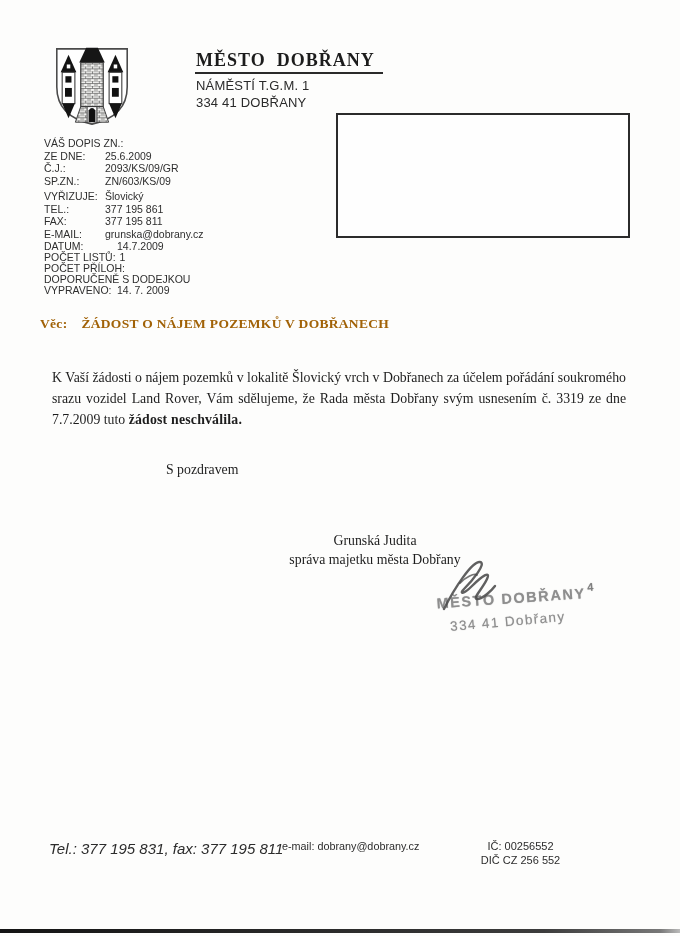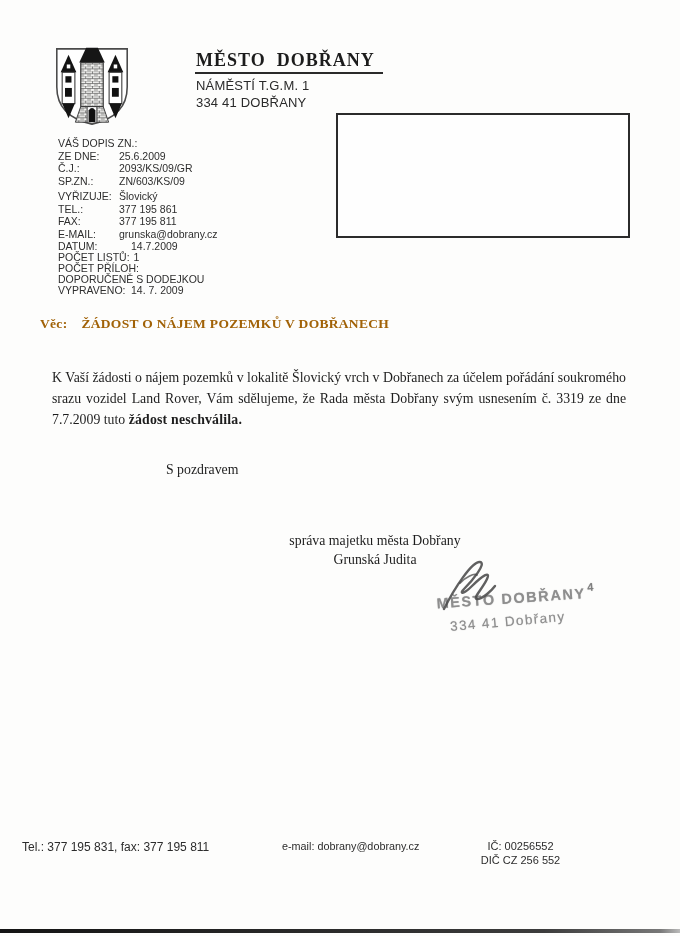--- a/index.html
+++ b/index.html
@@ -35,21 +35,21 @@
     letter-spacing:0.2px;
   }
 
   
   .recipient-box{
     left:336px;top:113px;width:290px;height:121px;
     border:2px solid #2b2b2b;background:#fefefe;
   }
 
   
-  .meta{left:58px;font-size:10.5px;color:#2e2e2e;}
+  .meta{left:44px;font-size:10.5px;color:#2e2e2e;}
   .meta .row{display:flex;}
   .meta-g12 .row{line-height:12.7px;}
   .meta-g3 .row{line-height:11px;}
   .meta .ml{min-width:57px;white-space:nowrap;padding-right:4px;}
   .meta-g3 .ml{min-width:69px;}
   .meta .mv{white-space:nowrap;}
   .meta-g1{top:137px;}
   .meta-g2{top:190px;}
   .meta-g3{top:241px;}
 
@@ -100,21 +100,21 @@
   .stamp-sup{
     font-size:11px;vertical-align:7px;margin-left:2px;
     font-weight:bold;color:#7f7f7f;
   }
   .stamp-l2{
     font-size:13.5px;letter-spacing:1.4px;margin:7px 0 0 12px;
     transform:rotate(-1deg);white-space:nowrap;
   }
 
   
-  .footer-left{left:22px;top:840px;font-size:12px;color:#2c2c2c;}
+  .footer-left{left:49px;top:840px;font-size:15px;color:#2c2c2c;font-style:italic;}
   .footer-center{left:282px;top:840px;font-size:10.8px;color:#2c2c2c;}
   .footer-right{
     left:458px;top:840px;width:125px;text-align:center;
     font-size:11px;line-height:13.5px;color:#2c2c2c;
   }
 
   .scan-edge{
     left:0;top:929px;width:680px;height:4px;
     background:linear-gradient(to right,#141414,#2e2e2e 55%,#3c3c3c 80%,#777 97%,#bbb);
   }
@@ -231,22 +231,22 @@
     <span>Věc:</span><span class="subject-text">ŽÁDOST O NÁJEM POZEMKŮ V DOBŘANECH</span>
   </div>
 
   <div class="abs body-par">
     <span>K Vaší žádosti o nájem pozemků v lokalitě Šlovický vrch v Dobřanech za účelem pořádání soukromého srazu vozidel Land Rover, Vám sdělujeme, že Rada města Dobřany svým usnesením č. 3319 ze dne 7.7.2009 tuto </span><b>žádost neschválila.</b>
   </div>
 
   <div class="abs closing">S pozdravem</div>
 
   <div class="abs sig-block">
+    <div>Grunská Judita</div>
     <div>správa majetku města Dobřany</div>
-    <div>Grunská Judita</div>
   </div>
 
   <div class="abs sig-scribble">
     <svg width="80" height="62" viewBox="0 0 80 62" xmlns="http://www.w3.org/2000/svg">
       <path d="M14,54 C24,34 42,6 50,7 C57,8 42,26 34,34 C29,39 33,40 42,31 C52,21 61,15 57,24 C53,33 42,44 47,44 C53,44 62,35 65,31" fill="none" stroke="#4a4a4a" stroke-width="2.4" stroke-linecap="round" opacity="0.88"></path>
       <path d="M30,28 C36,22 44,18 47,20" fill="none" stroke="#4a4a4a" stroke-width="1.8" stroke-linecap="round" opacity="0.75"></path>
     </svg>
   </div>
 
   <div class="abs stamp">

